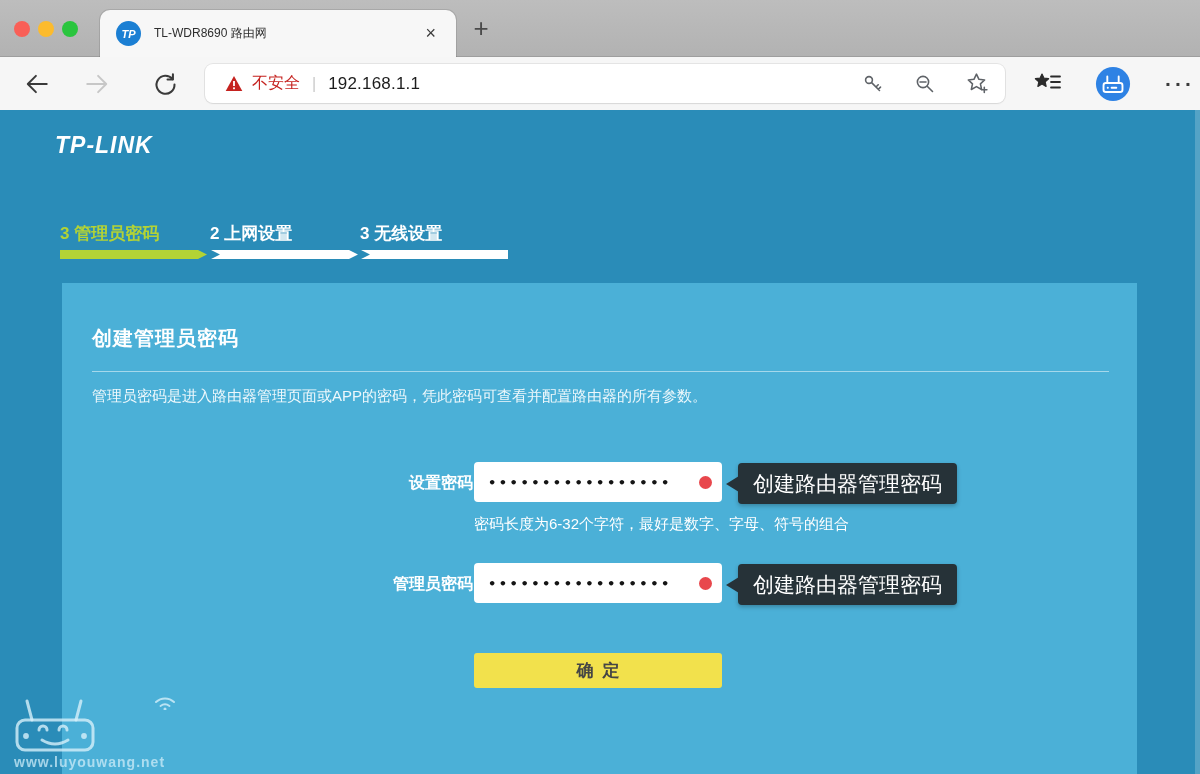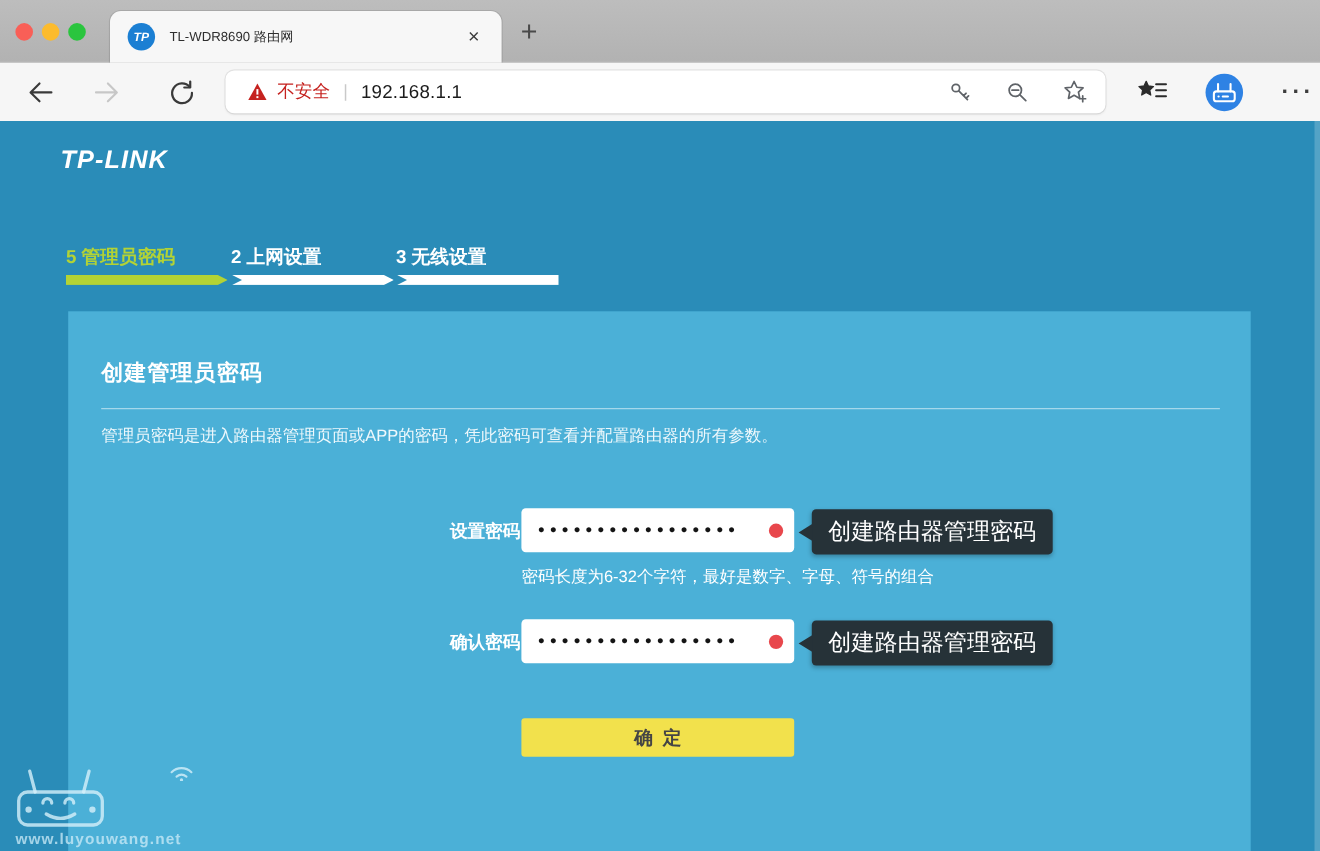--- a/index.html
+++ b/index.html
@@ -1,17 +1,17 @@
 <!DOCTYPE html>
 <html><head>
 <meta charset="utf-8">
 <style>
   * { margin:0; padding:0; box-sizing:border-box; }
   body { font-family:"Liberation Sans","DejaVu Sans",sans-serif; }
-  .window { position:relative; width:1200px; height:774px; overflow:hidden; background:#e5e5e5; }
+  .window { position:relative; width:1200px; height:774px; overflow:hidden; background:#ef4444; }
 
   
   .tabbar { position:absolute; top:0; left:0; right:0; height:57px;
             background:linear-gradient(#bdbdbd,#b2b2b2); border-bottom:1px solid #9e9e9e; }
   .light { position:absolute; top:21px; width:16px; height:16px; border-radius:50%; }
   .light.red    { left:14px; background:#f95f57; }
   .light.yellow { left:38px; background:#fcbb2d; }
   .light.green  { left:62px; background:#2ac53e; }
   .tab { position:absolute; left:100px; top:10px; width:356px; height:47px; background:#f7f7f7;
          border-radius:10px 10px 0 0; box-shadow:0 0 0 1px rgba(0,0,0,.10);
@@ -183,42 +183,42 @@
       </svg>
     </div>
     <div class="right-icon ic-more">
       <span class="more-dots">···</span>
     </div>
   </div>
 
   <div class="page">
     <div class="logo">TP-LINK</div>
 
-    <div class="step-label sl-1 active">5 管理员密码</div>
+    <div class="step-label sl-1 active">3 管理员密码</div>
     <div class="step-label sl-2">2 上网设置</div>
     <div class="step-label sl-3">3 无线设置</div>
     <div class="step-bar sb-1"></div>
     <div class="step-bar sb-2"></div>
     <div class="step-bar sb-3"></div>
 
     <div class="panel">
       <div class="panel-title">创建管理员密码</div>
       <div class="divider"></div>
       <div class="panel-desc">管理员密码是进入路由器管理页面或APP的密码，凭此密码可查看并配置路由器的所有参数。</div>
 
       <div class="form-label fl-1">设置密码</div>
       <div class="input-wrap iw-1">
         <input class="pwd-input" type="text" readonly="" value="•••••••••••••••••" style="">
         <span class="req-dot"></span>
       </div>
       <div class="tooltip tt-1">创建路由器管理密码</div>
 
       <div class="hint">密码长度为6-32个字符，最好是数字、字母、符号的组合</div>
 
-      <div class="form-label fl-2">确认密码</div>
+      <div class="form-label fl-2">管理员密码</div>
       <div class="input-wrap iw-2">
         <input class="pwd-input" type="text" readonly="" value="•••••••••••••••••" style="">
         <span class="req-dot"></span>
       </div>
       <div class="tooltip tt-2">创建路由器管理密码</div>
 
       <button class="submit-btn">确定</button>
     </div>
 
     <div class="watermark">

